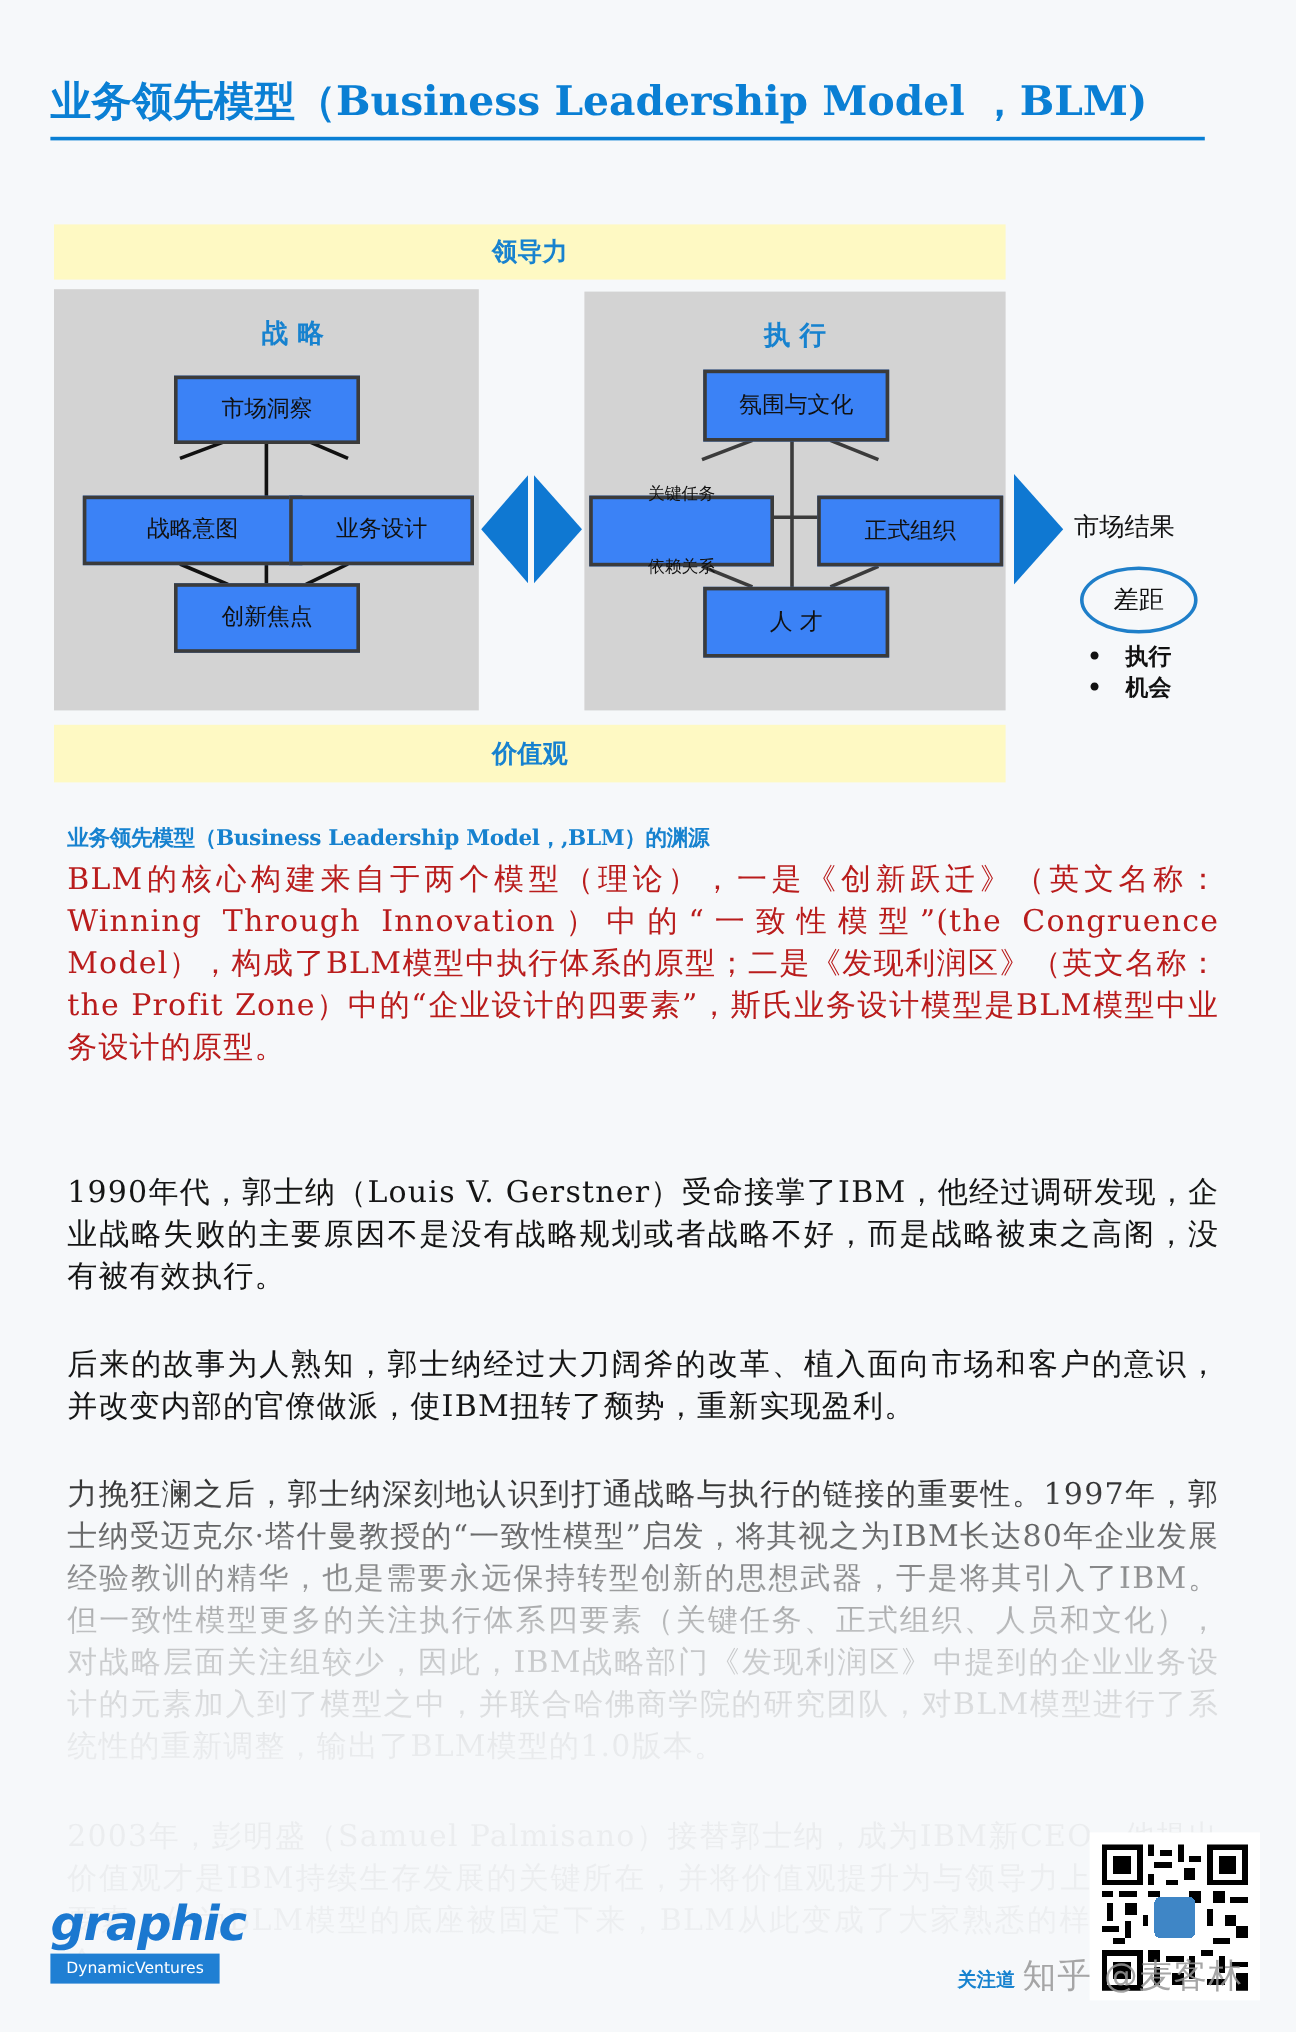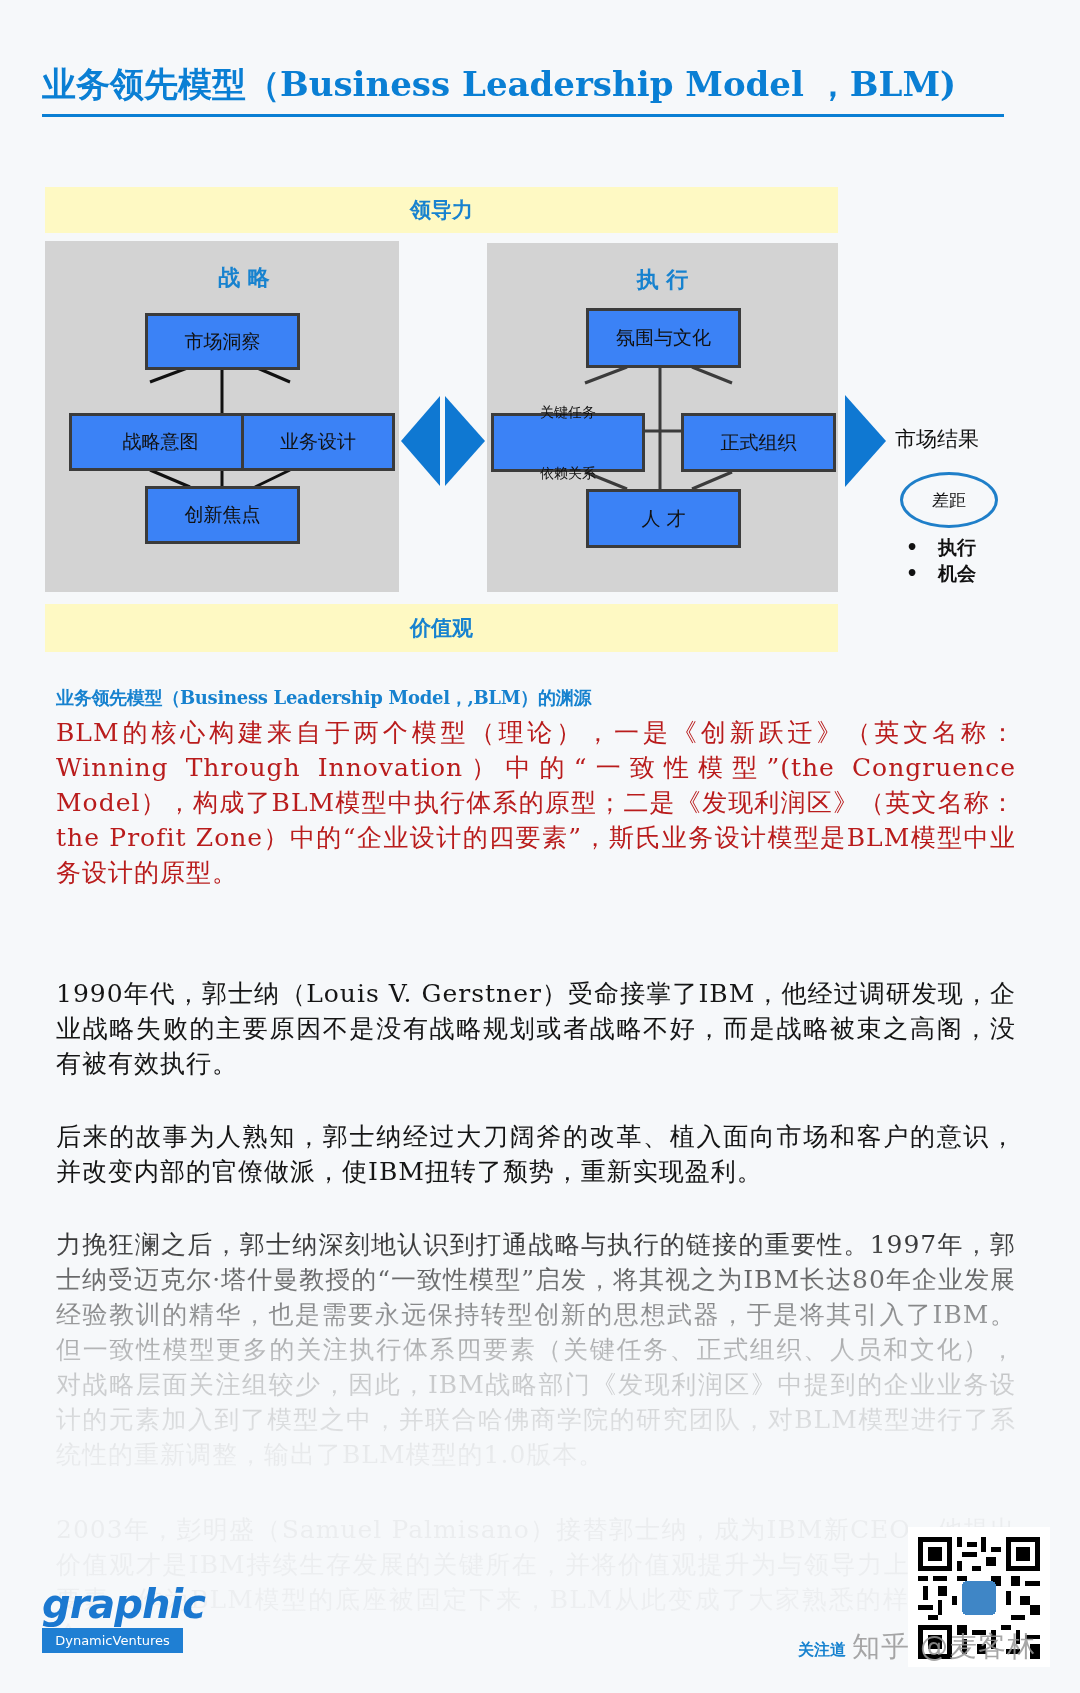--- a/index.html
+++ b/index.html
@@ -25,21 +25,21 @@
 
   .box { position: absolute; background: #3b82f6; border: 3px solid #3b3b3b; font-family: "DejaVu Sans", sans-serif; font-size: 19px; color: #111; display: flex; align-items: center; justify-content: center; text-align: center; line-height: 1.15; }
   .box.small { font-size: 14px; }
 
   .lines { position: absolute; left: 0; top: 0; }
 
   .diamond { position: absolute; left: 400px; top: 395px; width: 86px; height: 92px; }
   .tri-right { position: absolute; left: 845px; top: 395px; width: 42px; height: 92px; }
 
   .result-label { position: absolute; left: 895px; top: 425px; font-family: "DejaVu Sans", sans-serif; font-size: 21px; color: #111; }
-  .gap-oval { position: absolute; left: 900px; top: 472px; width: 98px; height: 56px; border: 3px solid #1f7fc9; border-radius: 50%; display: flex; align-items: center; justify-content: center; font-family: "DejaVu Sans", sans-serif; font-size: 17px; color: #111; }
+  .gap-oval { position: absolute; left: 900px; top: 472px; width: 98px; height: 56px; border: 3px solid #1f7fc9; border-radius: 50%; display: flex; align-items: center; justify-content: center; font-family: "DejaVu Sans", sans-serif; font-size: 21px; color: #111; }
   .bullets { position: absolute; left: 906px; top: 534px; font-family: "DejaVu Sans", sans-serif; font-weight: bold; font-size: 19px; color: #111; list-style: none; }
   .bullets li { height: 26px; line-height: 26px; display: flex; }
   .bullets li .dot { width: 32px; font-weight: bold; }
 
   .subtitle { position: absolute; left: 56px; top: 686px; font-family: "DejaVu Serif", serif; font-weight: bold; font-size: 18px; color: #1782cf; white-space: nowrap; letter-spacing: -0.3px; }
 
   .para { position: absolute; left: 56px; width: 960px; font-family: "DejaVu Serif", serif; font-size: 25px; line-height: 35px; text-align: justify; letter-spacing: 1px; }
   .p1 { top: 715px; color: #b91c1c; }
   .p2 { top: 976px; color: #151515; }
   .p3 { top: 1119px; color: #151515; }

